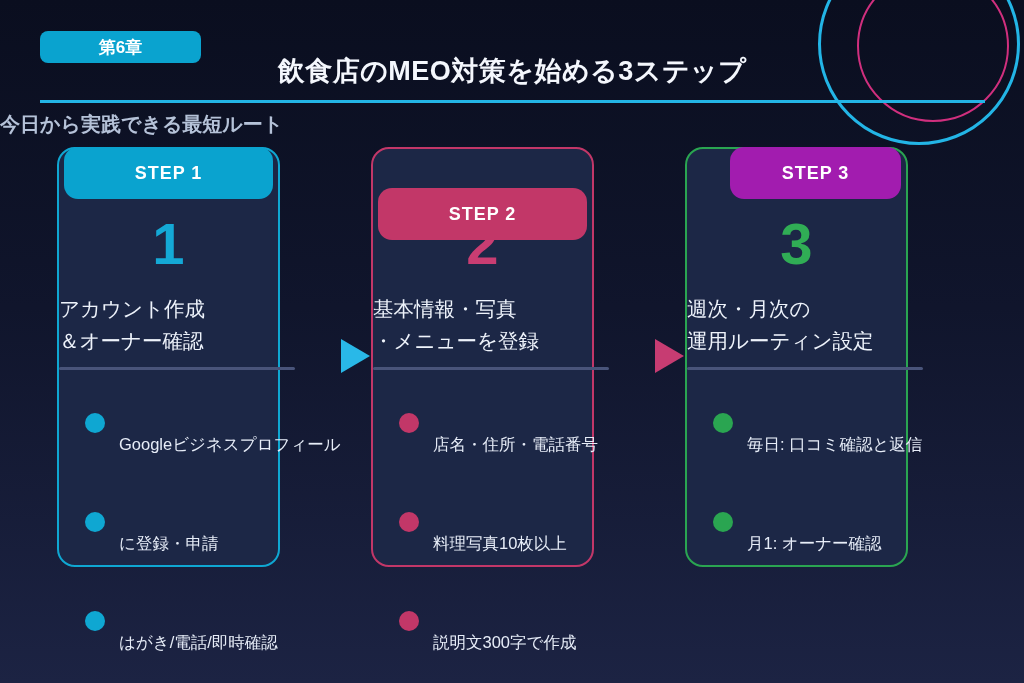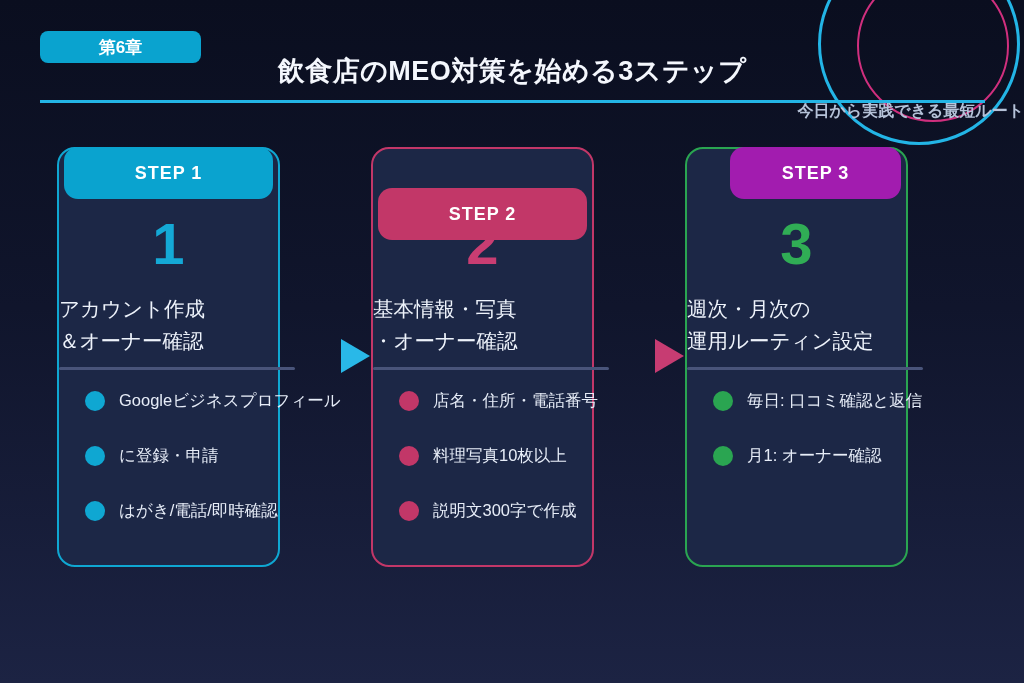--- a/index.html
+++ b/index.html
@@ -17,22 +17,22 @@
     position:absolute;left:40px;top:31px;width:161px;height:32px;background:#0aa3cf;
     border-radius:8px;color:#fff;font-weight:bold;font-size:17px;
     display:flex;align-items:center;justify-content:center;z-index:2;
   }
   .title{
     position:absolute;left:0;right:0;top:53px;margin:0;text-align:center;
     color:#f4f7fd;font-size:27px;font-weight:bold;letter-spacing:.5px;z-index:2;
   }
   .rule{position:absolute;left:40px;top:100px;width:945px;height:3px;background:#23b5e6;z-index:3;}
   .subtitle{
-    position:absolute;left:0;right:0;top:101px;text-align:right;
-    color:#b5c2d8;font-size:16px;font-weight:600;z-index:2;
+    position:absolute;left:0;right:0;top:111px;text-align:left;
+    color:#b5c2d8;font-size:20px;font-weight:600;z-index:2;
   }
   
   .card{
     position:absolute;top:147px;width:223px;height:420px;box-sizing:border-box;
     background:#1c2746;border:2px solid;border-radius:18px;padding-top:66px;z-index:2;
   }
   .card.c-cyan{border-color:#0fa7d2;}
   .card.c-pink{border-color:#c23768;}
   .card.c-green{border-color:#2aa551;}
   .card-header{
@@ -48,21 +48,21 @@
   .c-pink .card-number{color:#c93d72;}
   .c-green .card-number{color:#30ad55;}
   .card-title{margin-top:20px;text-align:left;color:#eef3fb;font-size:20.5px;font-weight:normal;line-height:1.55;}
   .divider{margin:10px auto 0;width:236px;height:3px;background:#49547a;border-radius:2px;}
   .bullets{list-style:none;margin:20px 0 0;padding:0 0 0 26px;}
   .bullet{display:flex;align-items:center;gap:14px;margin-bottom:33px;}
   .dot{width:20px;height:20px;border-radius:50%;flex:0 0 20px;}
   .c-cyan .dot{background:#0fa7d2;}
   .c-pink .dot{background:#c23768;}
   .c-green .dot{background:#2aa551;}
-  .bullet-text{color:#e7edf8;font-size:16.5px;font-weight:500;white-space:nowrap;}
+  .bullet-text{color:#e7edf8;font-size:16.5px;font-weight:500;white-space:nowrap;margin-top:44px;}
   
   .arrow{position:absolute;top:339px;width:0;height:0;
     border-top:17px solid transparent;border-bottom:17px solid transparent;z-index:4;}
   .arrow-1{left:341px;border-left:29px solid #29b8e8;}
   .arrow-2{left:655px;border-left:29px solid #c73c72;}
   .pos-1{left:57px;}
   .pos-2{left:371px;}
   .pos-3{left:685px;}
 </style>
 </head>
@@ -102,21 +102,21 @@
     </ul>
   </section>
 
   <div class="arrow arrow-1"></div>
 
   <section class="card c-pink pos-2">
     <header class="card-header">STEP 2</header>
     <div class="card-number">2</div>
     <div class="card-title">
       <div>基本情報・写真</div>
-      <div>・オーナー確認</div>
+      <div>・メニューを登録</div>
     </div>
     <div class="divider"></div>
     <ul class="bullets">
       <li class="bullet">
         <span class="dot"></span>
         <span class="bullet-text">店名・住所・電話番号</span>
       </li>
       <li class="bullet">
         <span class="dot"></span>
         <span class="bullet-text">料理写真10枚以上</span>

